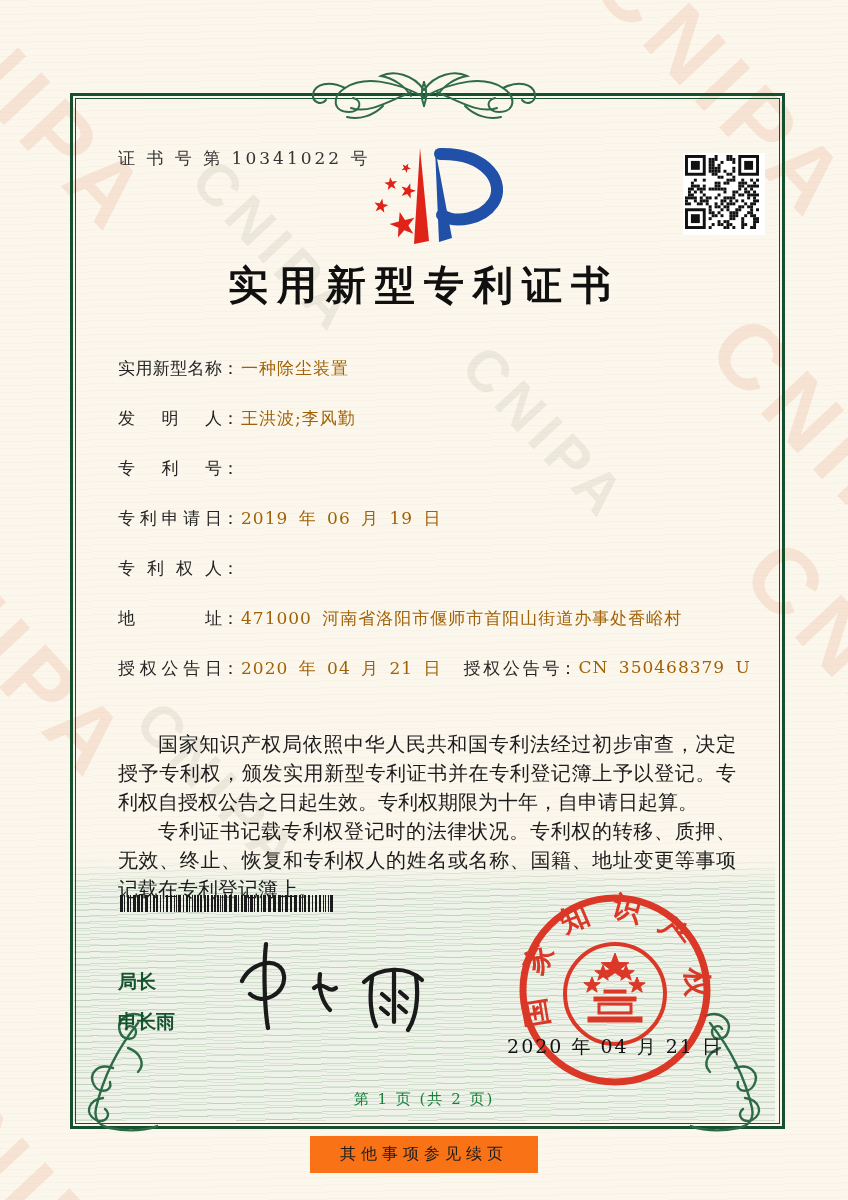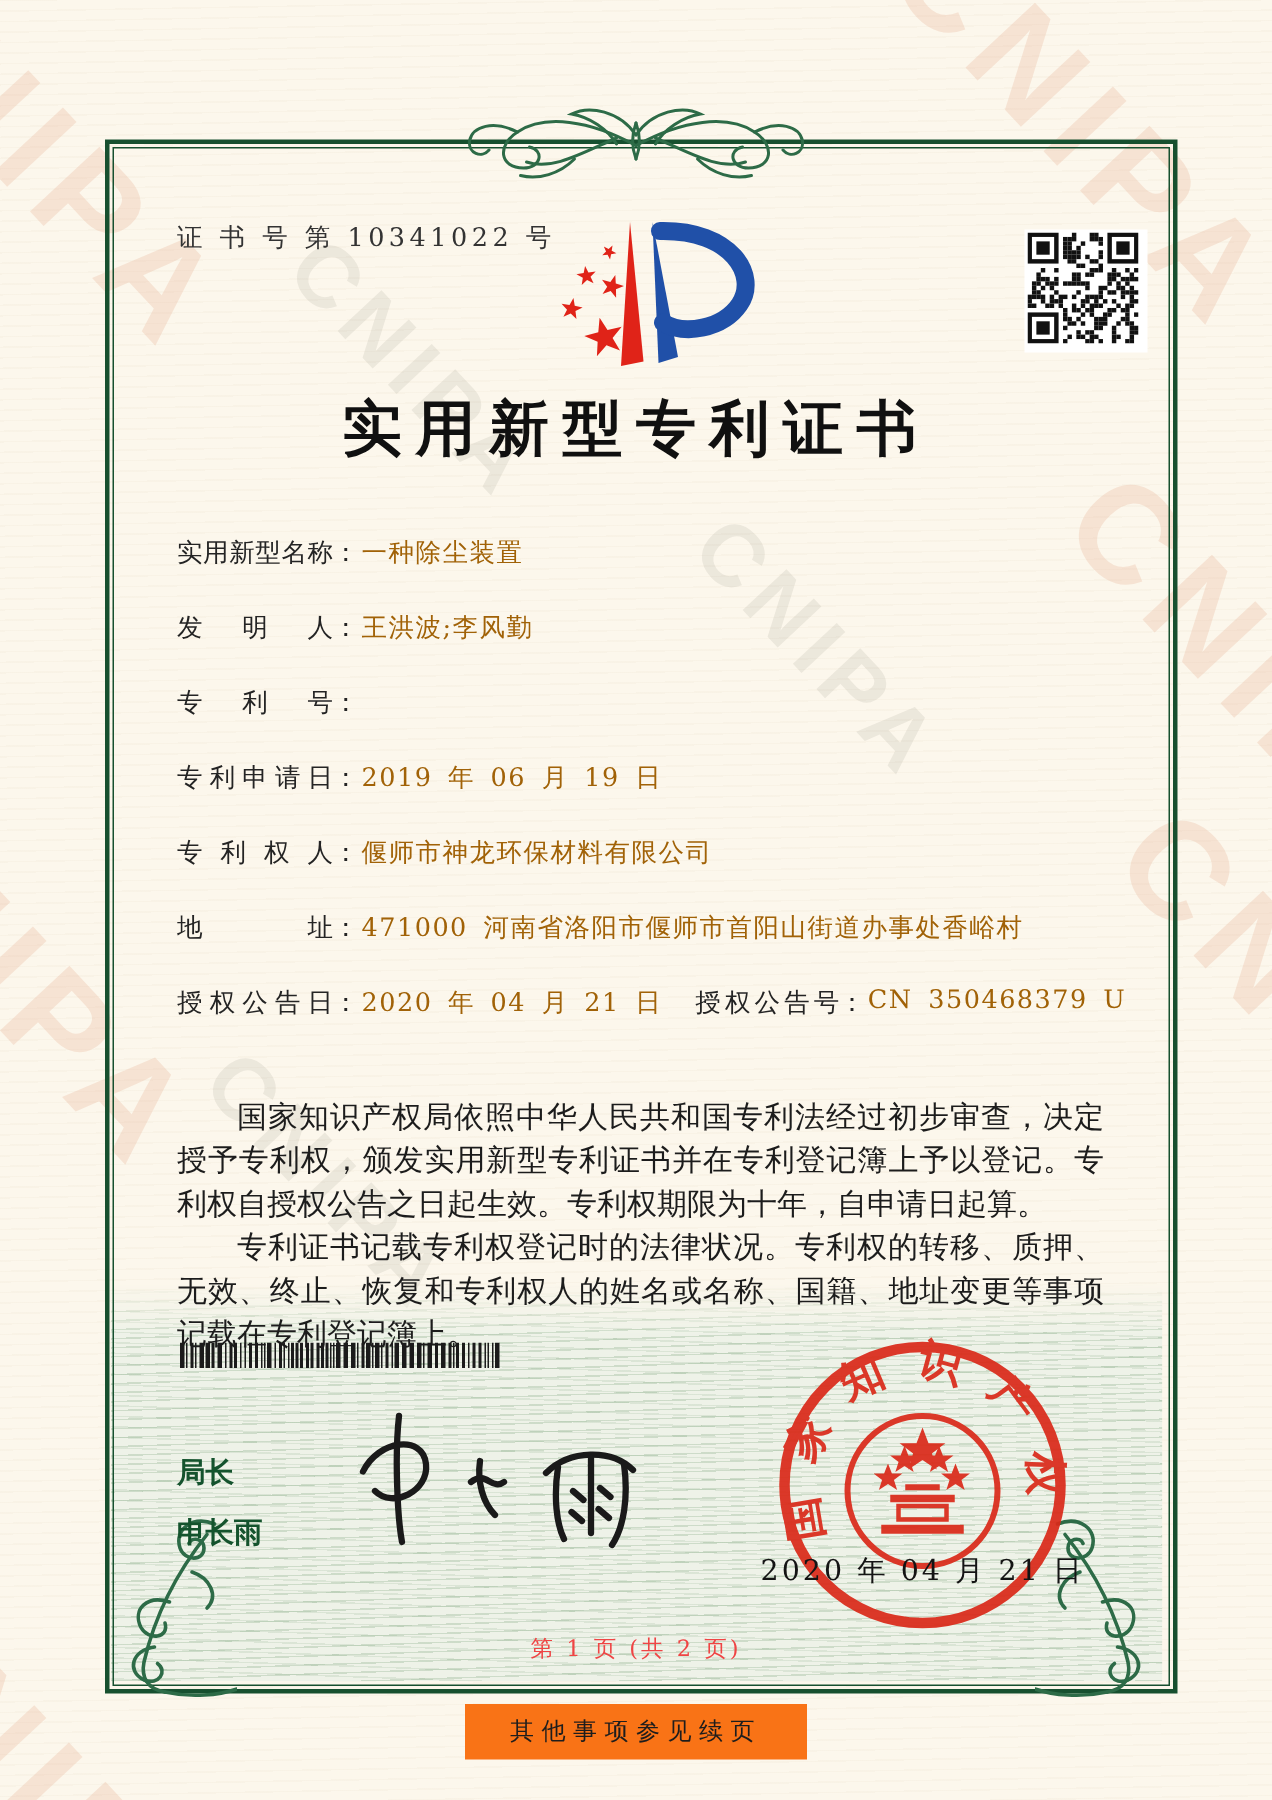--- a/index.html
+++ b/index.html
@@ -63,21 +63,21 @@
   .signer{position:absolute;left:118px;top:969px;font-size:19px;font-weight:600;
           font-family:"Liberation Sans","DejaVu Sans",sans-serif;color:#14532d;}
   .signer .name{margin-top:14px;text-align:center;}
   .sig-script{position:absolute;left:232px;top:936px;}
 
   .seal{position:absolute;left:516px;top:891px;width:198px;height:198px;}
   .seal-date{position:absolute;left:505px;top:1034px;width:220px;text-align:center;
              font-size:19px;letter-spacing:2px;color:#141414;z-index:4;}
 
   .page-info{position:absolute;left:0;right:0;top:1090px;text-align:center;font-size:15px;
-             letter-spacing:2px;color:#ef4444;}
+             letter-spacing:2px;color:#15803d;}
   .note{position:absolute;left:50%;top:1136px;transform:translateX(-50%);
         background:#f97316;padding:8px 30px;font-size:16px;letter-spacing:5px;color:#1d1d1d;}
 </style>
 </head>
 <body>
 
 <div class="page">
 
   <span class="wm pink p1">CNIPA</span>
   <span class="wm pink p2">CNIPA</span>
@@ -375,21 +375,20 @@
           <span class="fcolon">：</span>
       </div>
       <div class="field-row">
         <span class="flabel">专利申请日</span>
           <span class="fcolon">：</span>
         <span class="fvalue">2019 年 06 月 19 日</span>
       </div>
       <div class="field-row">
         <span class="flabel">专利权人</span>
           <span class="fcolon">：</span>
-        <span class="fvalue">偃师市神龙环保材料有限公司</span>
       </div>
       <div class="field-row">
         <span class="flabel">地址</span>
           <span class="fcolon">：</span>
         <span class="fvalue">471000 河南省洛阳市偃师市首阳山街道办事处香峪村</span>
       </div>
       <div class="field-row">
         <span class="flabel">授权公告日</span>
           <span class="fcolon">：</span>
         <span class="fvalue">2020 年 04 月 21 日</span>

